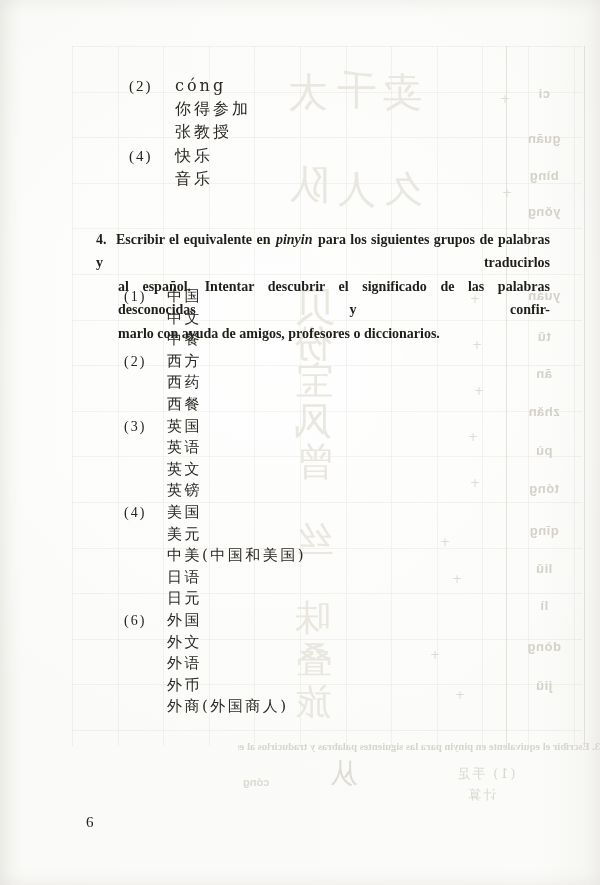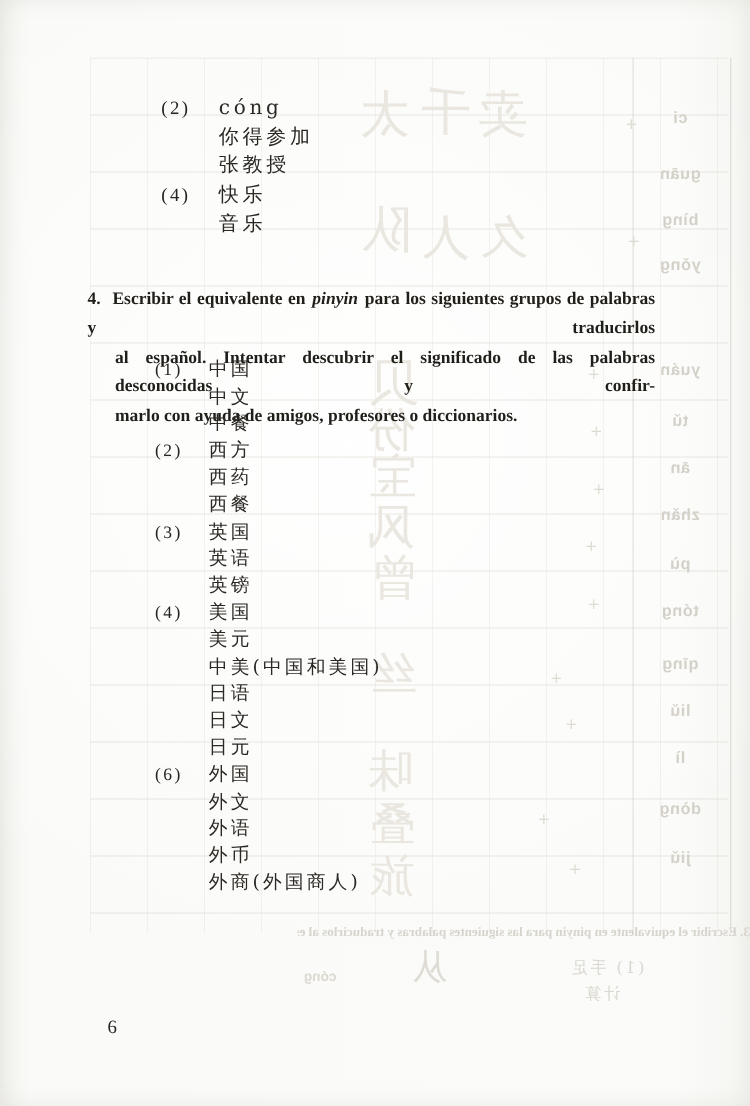--- a/index.html
+++ b/index.html
@@ -55,21 +55,21 @@
   }
 
   
   .cjk{font-family:"DejaVu Serif", serif;color:#2b2823;}
 
   .top-block{position:absolute;left:129px;top:74px;}
   .t-row{height:23.2px;line-height:23.2px;white-space:nowrap;}
   .t-num{display:inline-block;width:46px;font-size:15px;letter-spacing:2px;color:#26241f;}
   .t-word{font-size:16px;letter-spacing:3px;}
 
-  .exercise{position:absolute;left:70px;top:228px;width:454px;
+  .exercise{position:absolute;left:96px;top:228px;width:454px;
     font-size:14px;font-weight:bold;color:#201e19;}
   .ex-line{line-height:23.4px;text-align:justify;text-align-last:justify;}
   .ex-line.cont{padding-left:22px;}
   .ex-line.last{text-align:right;text-align-last:left;}
   .ex-num{margin-right:5px;}
   .ex-italic{font-style:italic;margin:0 1px;}
 
   .groups{position:absolute;left:124px;top:285px;}
   .g-row{height:21.6px;line-height:21.6px;white-space:nowrap;}
   .g-num{display:inline-block;width:43px;font-size:14px;letter-spacing:2px;color:#26241f;}
@@ -171,28 +171,28 @@
     <div class="g-row"><span class="g-num">(1)</span><span class="cjk g-word">中国</span></div>
     <div class="g-row"><span class="g-num"></span><span class="cjk g-word">中文</span></div>
     <div class="g-row"><span class="g-num"></span><span class="cjk g-word">中餐</span></div>
 
     <div class="g-row"><span class="g-num">(2)</span><span class="cjk g-word">西方</span></div>
     <div class="g-row"><span class="g-num"></span><span class="cjk g-word">西药</span></div>
     <div class="g-row"><span class="g-num"></span><span class="cjk g-word">西餐</span></div>
 
     <div class="g-row"><span class="g-num">(3)</span><span class="cjk g-word">英国</span></div>
     <div class="g-row"><span class="g-num"></span><span class="cjk g-word">英语</span></div>
+    <div class="g-row"><span class="g-num"></span><span class="cjk g-word">英文</span></div>
     <div class="g-row"><span class="g-num"></span><span class="cjk g-word">英镑</span></div>
 
     <div class="g-row"><span class="g-num">(4)</span><span class="cjk g-word">美国</span></div>
     <div class="g-row"><span class="g-num"></span><span class="cjk g-word">美元</span></div>
     <div class="g-row"><span class="g-num"></span><span class="cjk g-word">中美(中国和美国)</span></div>
 
     <div class="g-row"><span class="g-num"></span><span class="cjk g-word">日语</span></div>
-    <div class="g-row"><span class="g-num"></span><span class="cjk g-word">日文</span></div>
     <div class="g-row"><span class="g-num"></span><span class="cjk g-word">日元</span></div>
 
     <div class="g-row"><span class="g-num">(6)</span><span class="cjk g-word">外国</span></div>
     <div class="g-row"><span class="g-num"></span><span class="cjk g-word">外文</span></div>
     <div class="g-row"><span class="g-num"></span><span class="cjk g-word">外语</span></div>
     <div class="g-row"><span class="g-num"></span><span class="cjk g-word">外币</span></div>
     <div class="g-row"><span class="g-num"></span><span class="cjk g-word">外商(外国商人)</span></div>
   </div>
 
   <div class="page-num">6</div>

